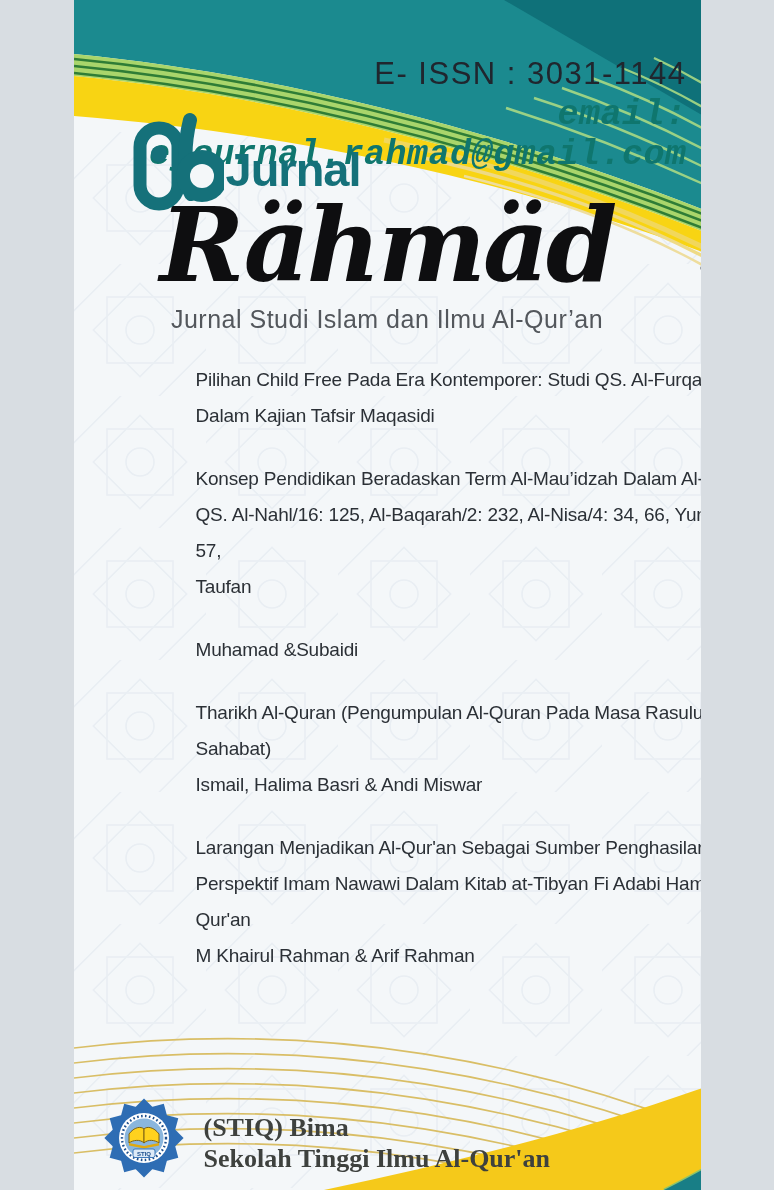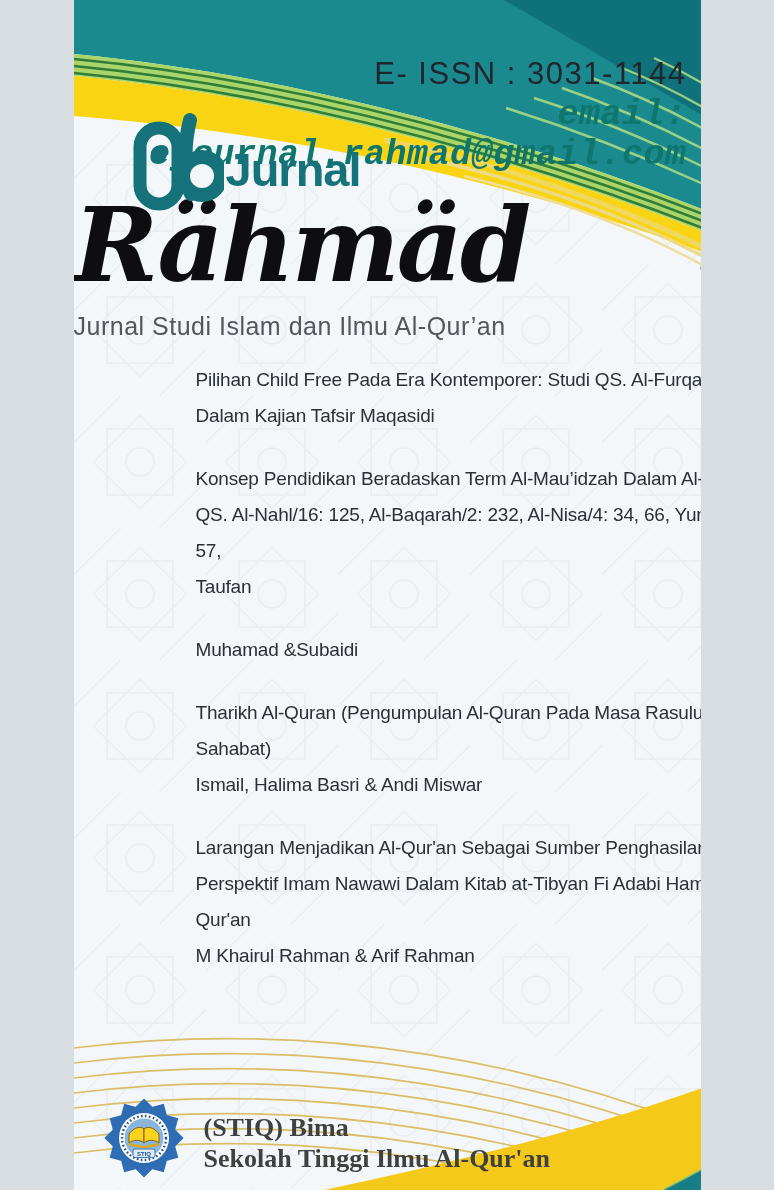--- a/index.html
+++ b/index.html
@@ -35,29 +35,29 @@
     display:flex;align-items:center;
   }
   .brand-text{
     font-family:"Liberation Sans",sans-serif;
     font-size:47px;font-weight:800;color:#15717a;letter-spacing:-1px;
     margin-left:2px;margin-top:14px;
   }
 
   
   .masthead{
-    position:absolute;left:0;right:0;top:192px;z-index:2;
+    position:absolute;left:0;right:0;top:192px;z-index:2;text-align:center;
   }
   .masthead-title{
     font-family:"DejaVu Serif",serif;
     font-style:italic;font-weight:bold;
     font-size:102px;line-height:1.05;color:#0e0e10;letter-spacing:-3px;
   }
   .masthead-sub{
-    margin-top:13px;
+    margin-top:6px;
     font-size:25px;color:#53575c;letter-spacing:0.5px;
   }
   .title-dash{
     position:absolute;left:626px;top:266px;width:14px;height:4px;
     background:#9aa0a5;border-radius:2px;z-index:2;
   }
 
   
   .articles{
     position:absolute;left:122px;top:362px;width:592px;z-index:2;

